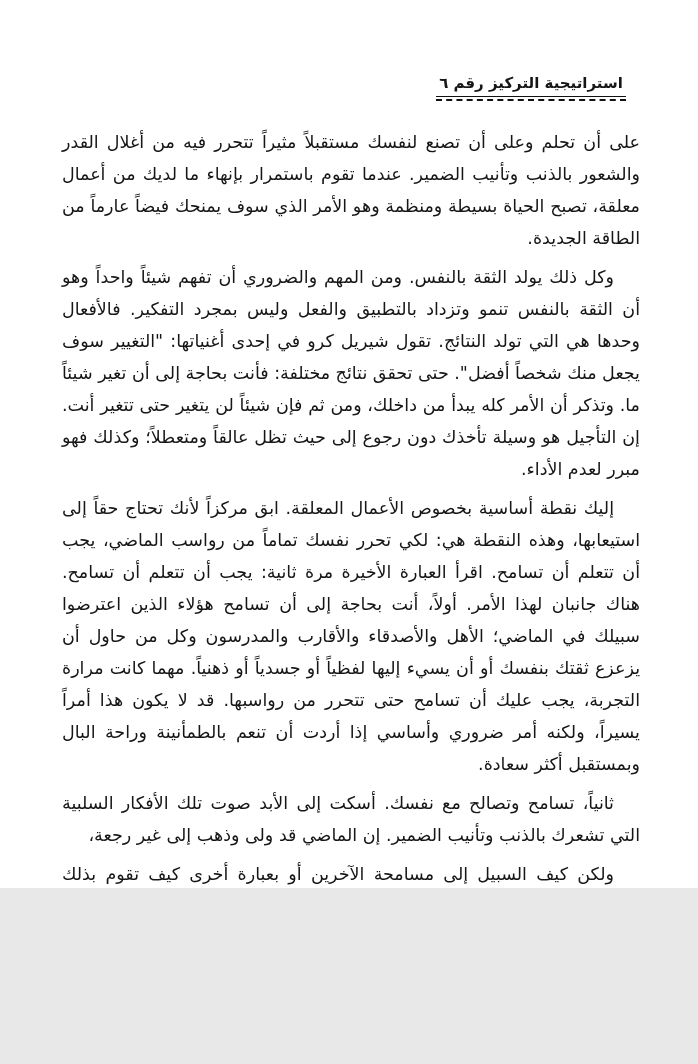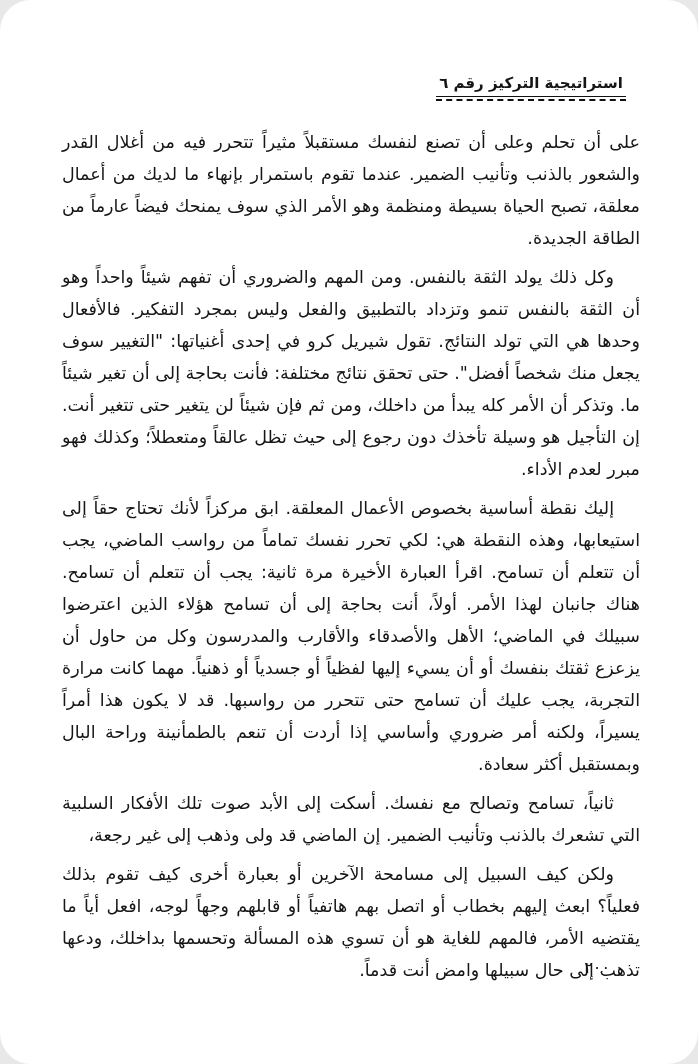--- a/index.html
+++ b/index.html
@@ -3,27 +3,26 @@
 <meta charset="utf-8">
 <style>
   html, body {
     margin: 0;
     padding: 0;
     background: #e8e8e8;
   }
   .page {
     position: relative;
     width: 698px;
-    height: 1064px;
+    height: 888px;
     background: #ffffff;
     overflow: hidden;
     direction: rtl;
     font-family: "DejaVu Sans", sans-serif;
     color: #161616;
-    border-radius: 31px;
   }
   
   .running-head {
     position: absolute;
     top: 74px;
     right: 72px;
     width: 190px;
     text-align: center;
   }
   .running-head .title {

